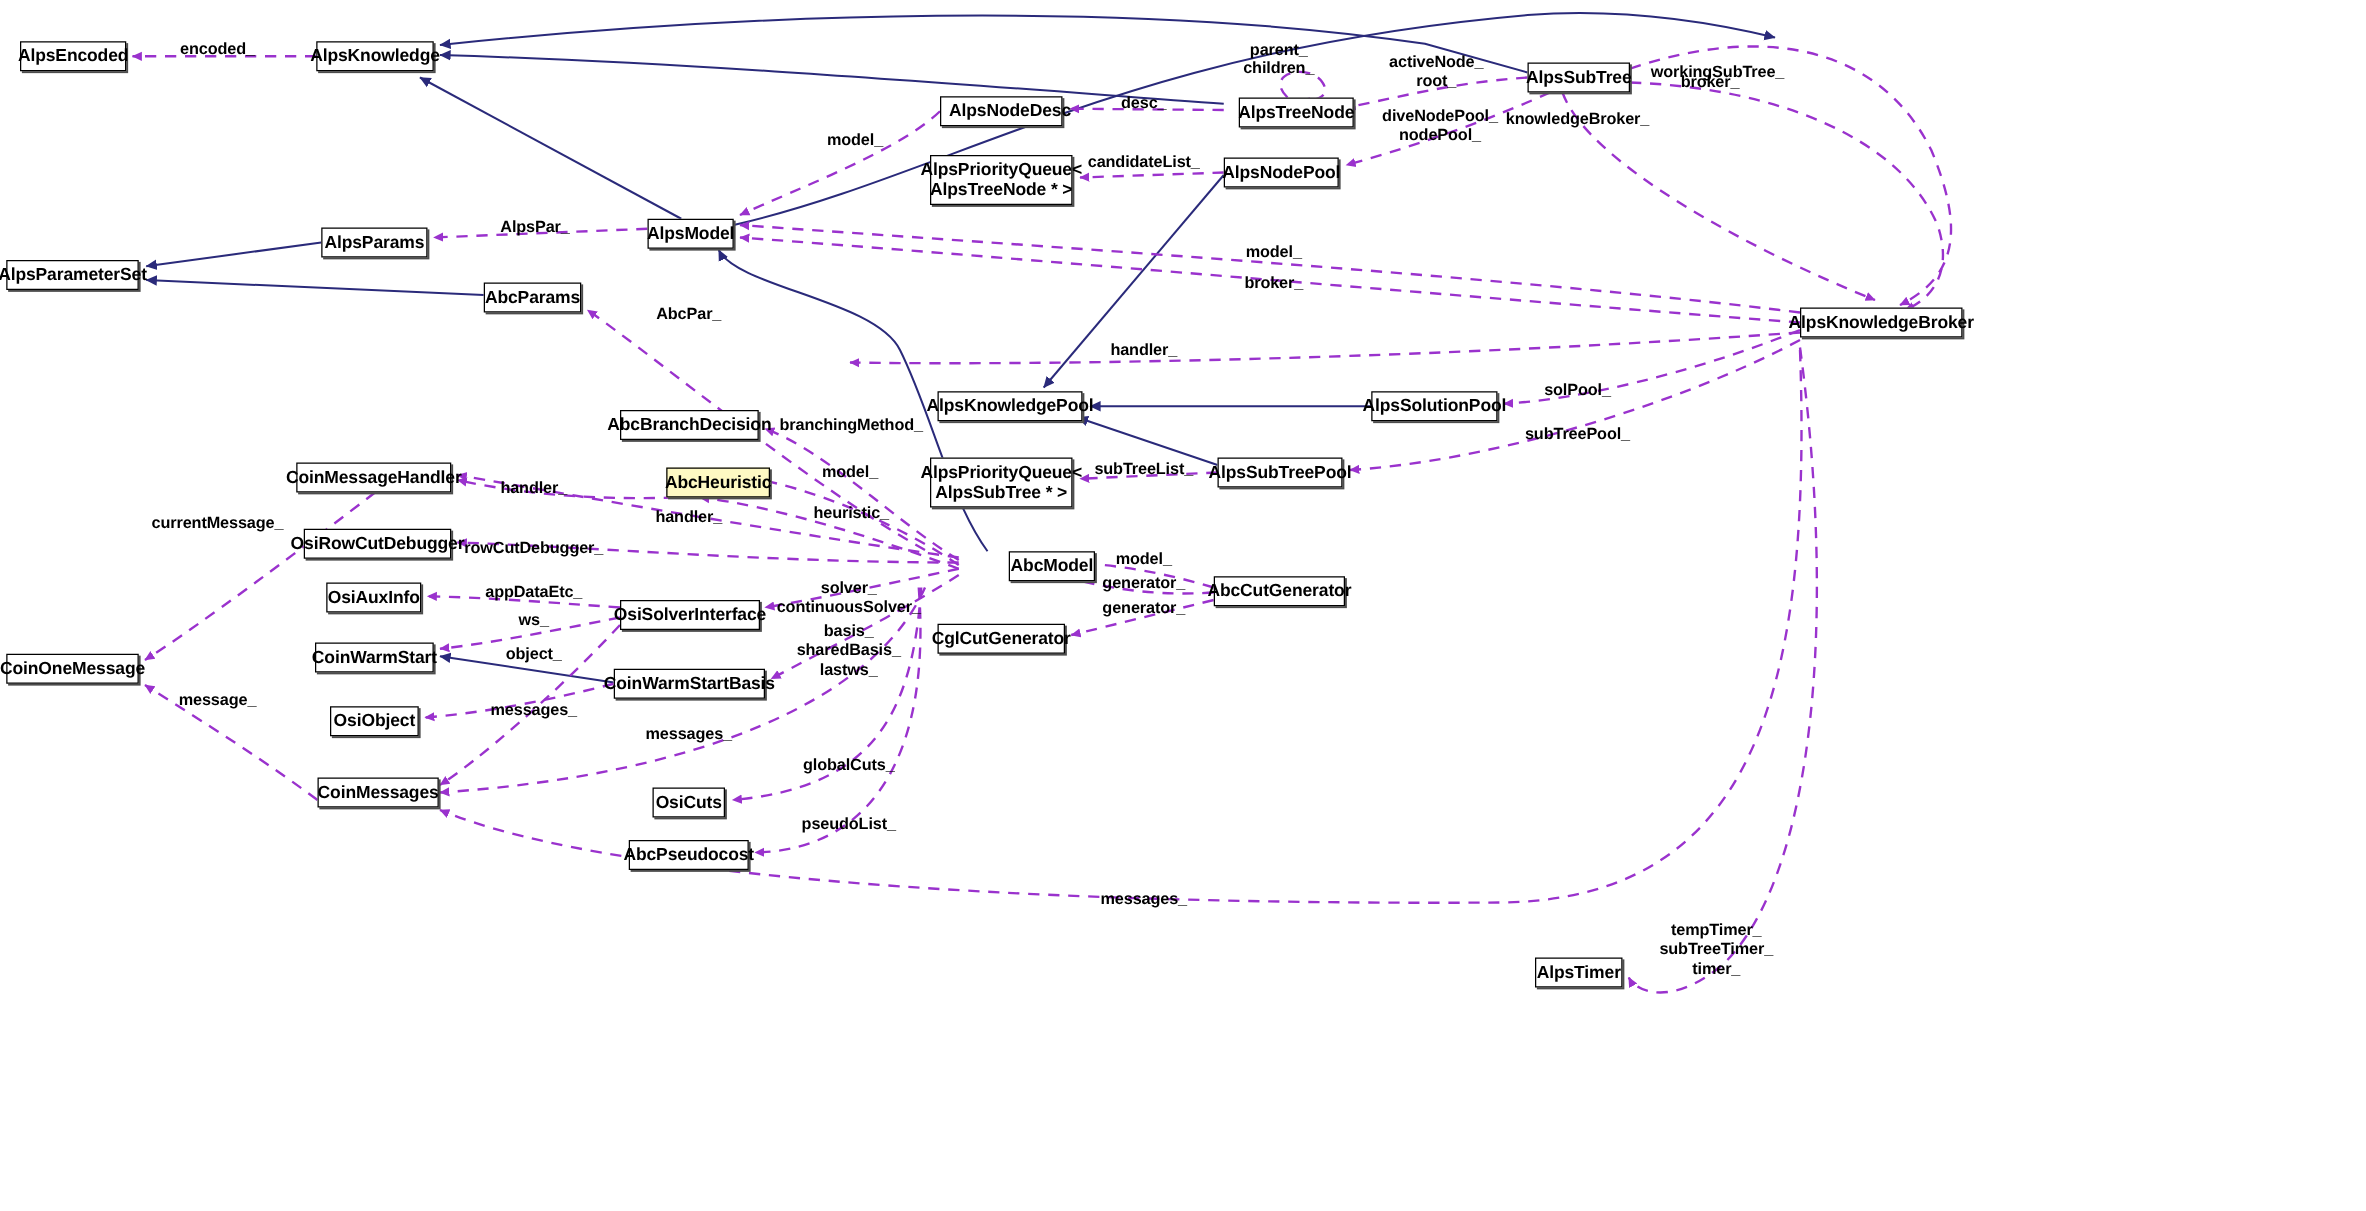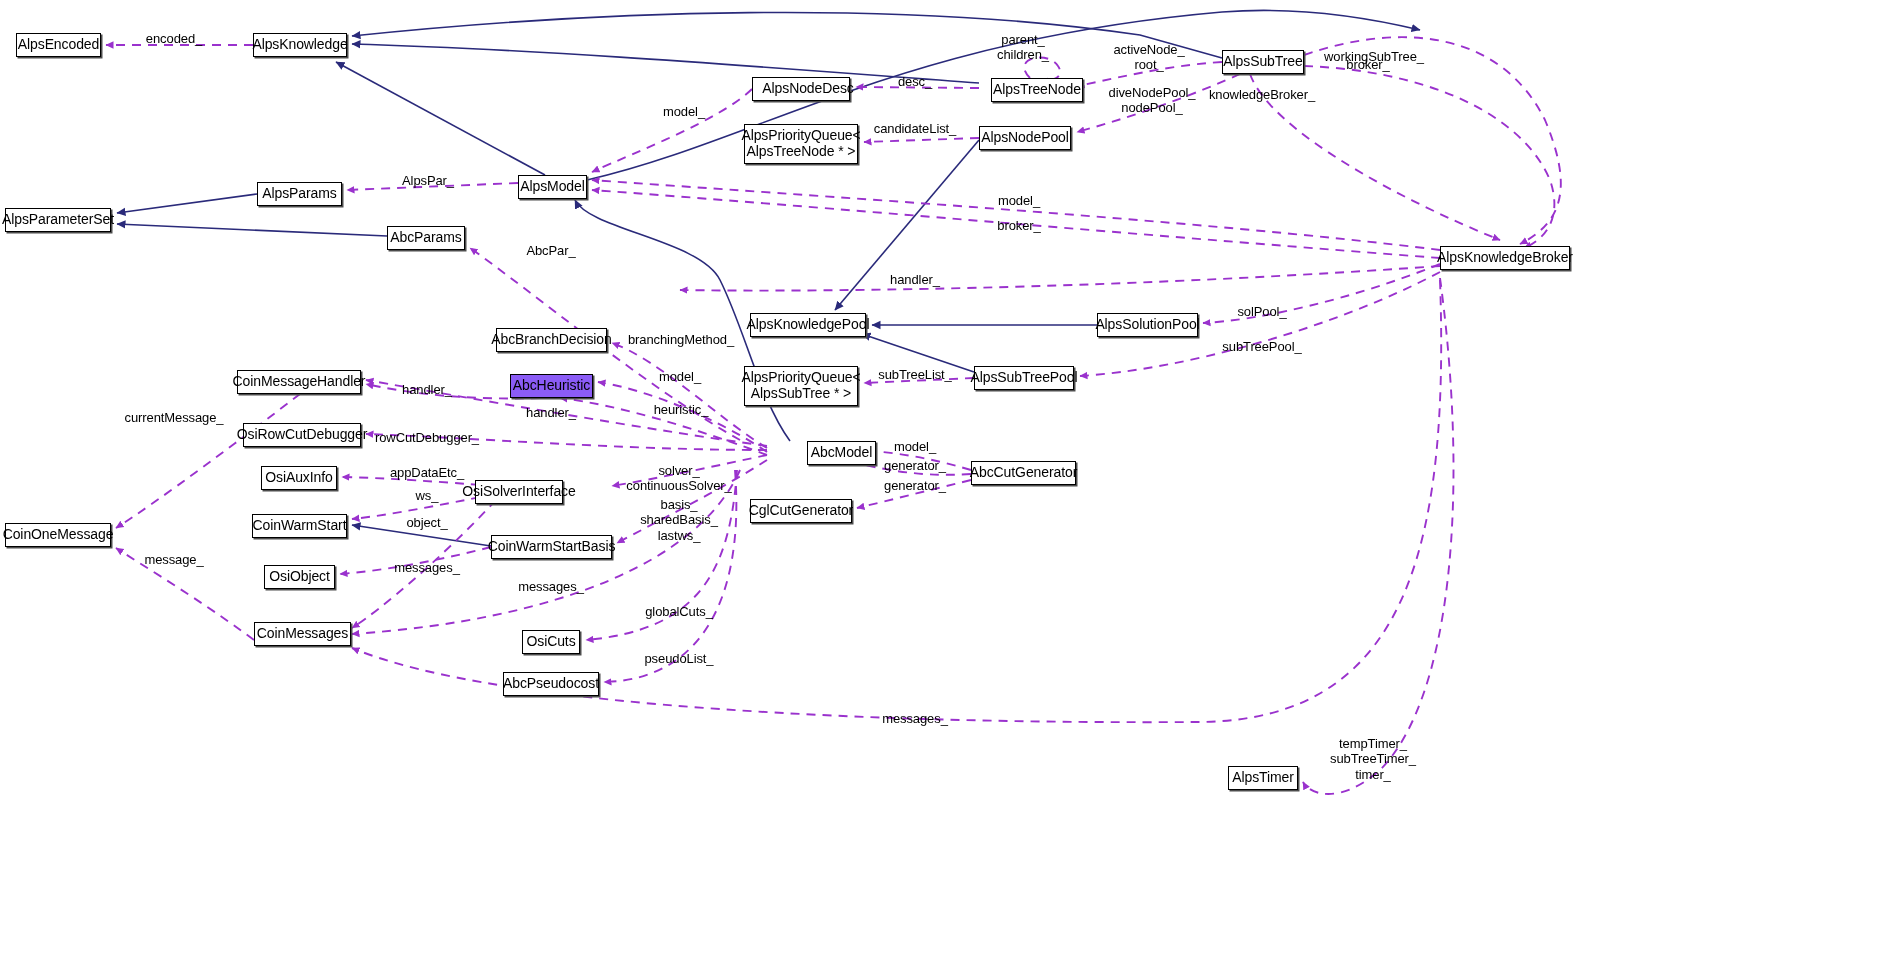--- a/index.html
+++ b/index.html
@@ -7,20 +7,21 @@
     padding: 0;
     background: #ffffff;
   }
   #diagram {
     position: relative;
     width: 1893px;
     height: 969px;
     background: #ffffff;
     font-family: "Liberation Sans", sans-serif;
     overflow: hidden;
+    font-weight: bold;
   }
   #edge-layer {
     position: absolute;
     left: 0; top: 0;
     width: 1893px;
     height: 969px;
     pointer-events: none;
   }
   .node {
     position: absolute;
@@ -32,21 +33,22 @@
     line-height: 1.12;
     text-align: center;
     display: flex;
     align-items: center;
     justify-content: center;
     white-space: pre;
     box-shadow: 1.5px 1.5px 0 0 #4d4d4d;
     letter-spacing: -0.1px;
   }
   .node.highlight {
-    background: #8b5cf6;
+    background: #fef9c3;
+    margin-left: 23px;
   }
   .edge-label {
     position: absolute;
     font-family: "Liberation Sans", sans-serif;
     font-size: 13px;
     line-height: 1.18;
     color: #000000;
     white-space: pre;
     text-align: center;
     transform: translate(-50%, -50%);
@@ -144,21 +146,21 @@
       <div class="node" style="left: 974px; top: 366px; width: 100px; height: 24px;">AlpsSubTreePool</div>
       <div class="node" style="left: 496px; top: 328px; width: 111px; height: 24px;">AbcBranchDecision</div>
       <div class="node highlight" style="left: 510px; top: 374px; width: 83px; height: 24px;">AbcHeuristic</div>
       <div class="node" style="left: 237px; top: 370px; width: 124px; height: 24px;">CoinMessageHandler</div>
       <div class="node" style="left: 243px; top: 423px; width: 118px; height: 24px;">OsiRowCutDebugger</div>
       <div class="node" style="left: 261px; top: 466px; width: 76px; height: 24px;">OsiAuxInfo</div>
       <div class="node" style="left: 252px; top: 514px; width: 95px; height: 24px;">CoinWarmStart</div>
       <div class="node" style="left: 264px; top: 565px; width: 71px; height: 24px;">OsiObject</div>
       <div class="node" style="left: 254px; top: 622px; width: 97px; height: 24px;">CoinMessages</div>
       <div class="node" style="left: 5px; top: 523px; width: 106px; height: 24px;">CoinOneMessage</div>
-      <div class="node" style="left: 475px; top: 480px; width: 88px; height: 24px;">OsiSolverInterface</div>
+      <div class="node" style="left: 496px; top: 480px; width: 112px; height: 24px;">OsiSolverInterface</div>
       <div class="node" style="left: 491px; top: 535px; width: 121px; height: 24px;">CoinWarmStartBasis</div>
       <div class="node" style="left: 522px; top: 630px; width: 58px; height: 24px;">OsiCuts</div>
       <div class="node" style="left: 503px; top: 672px; width: 96px; height: 24px; text-align: center;">AbcPseudocost</div>
       <div class="node" style="left: 767px; top: 441px; width: 69px; height: 24px; margin-left: 40px;">AbcModel</div>
       <div class="node" style="left: 750px; top: 499px; width: 102px; height: 24px;">CglCutGenerator</div>
       <div class="node" style="left: 971px; top: 461px; width: 105px; height: 24px;">AbcCutGenerator</div>
       <div class="node" style="left: 1228px; top: 766px; width: 70px; height: 24px;">AlpsTimer</div>
     </div>
   <div id="labels-layer">
       <div class="edge-label" style="left: 174px; top: 39px;">encoded_</div>

